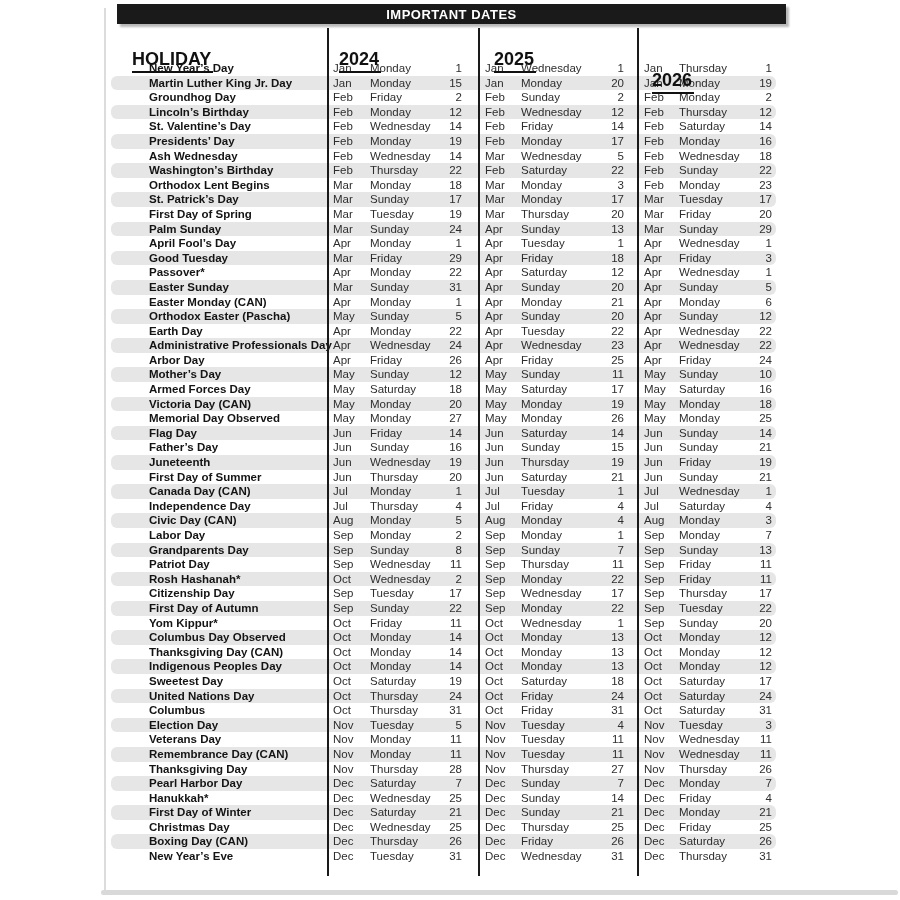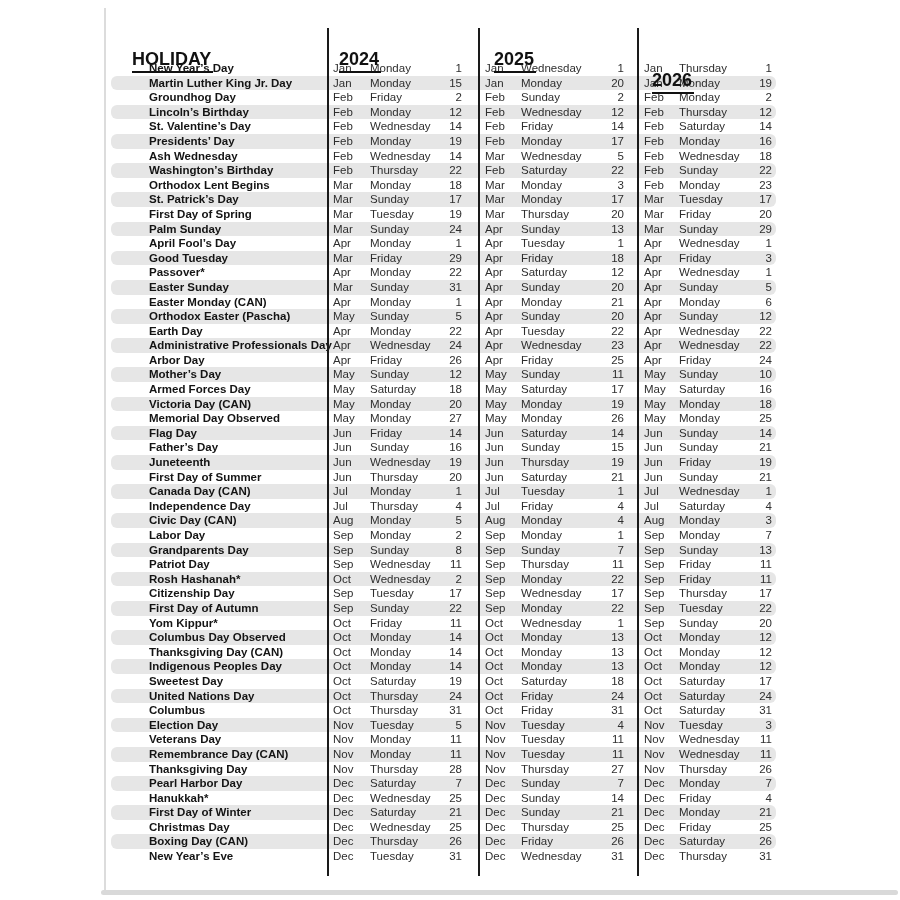--- a/index.html
+++ b/index.html
@@ -36,20 +36,23 @@
   .cell.daynum{width:41px;text-align:right;}
   .cell.daynum.g0{left:310px;} .cell.daynum.g1{left:472px;} .cell.daynum.g2{left:620px;}
 </style>
 </head>
 <body>
 
 <div class="canvas">
   <div class="page-edge-left"></div>
   <div class="page-edge-bottom"></div>
 
+  <div class="title-bar">
+    <span>IMPORTANT DATES</span>
+  </div>
 
   <div class="table">
     <span class="colhead ch-holiday">HOLIDAY</span>
     <span class="colhead ch-y0">2024</span>
     <span class="colhead ch-y1">2025</span>
     <span class="colhead ch-y2">2026</span>
 
     <div class="divider div-1"></div>
     <div class="divider div-2"></div>
     <div class="divider div-3"></div>

